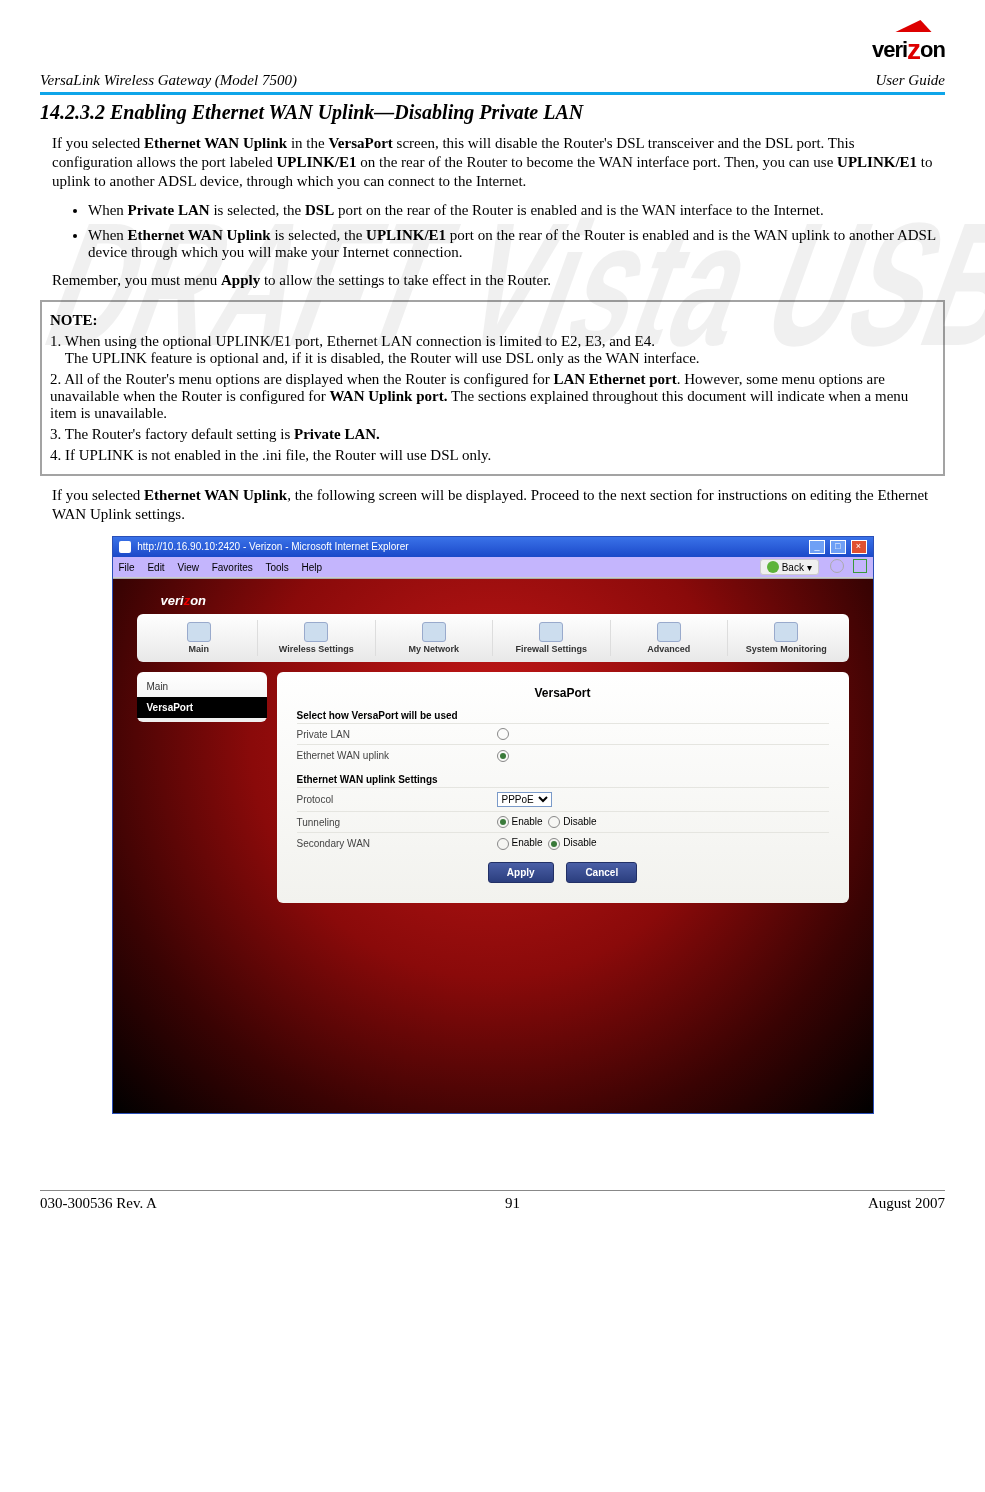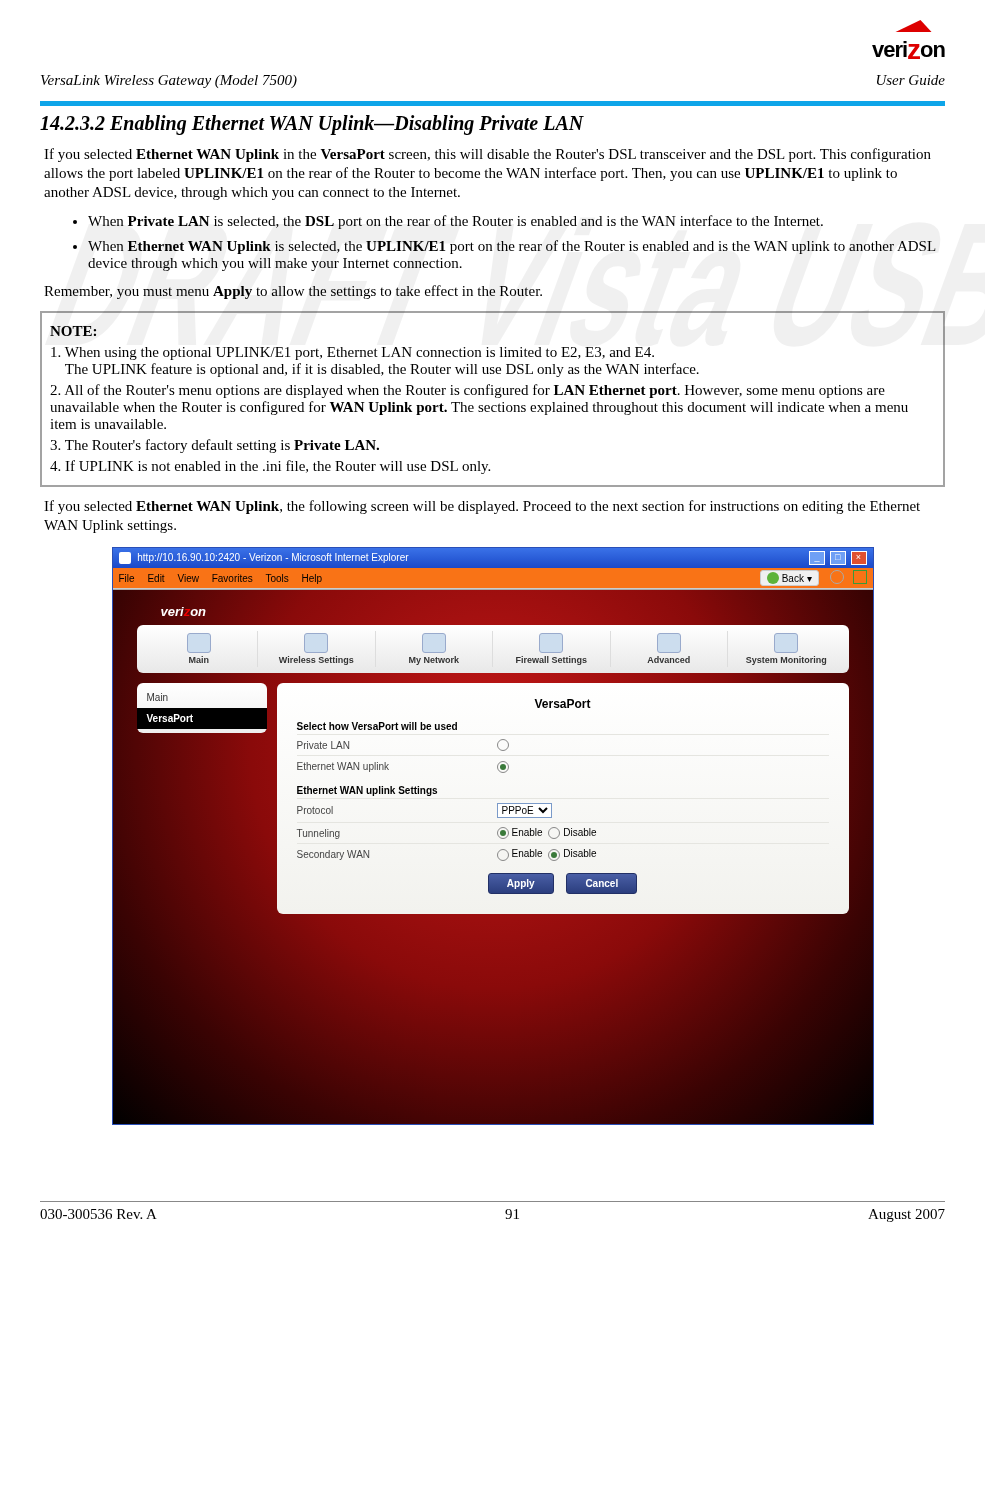--- a/index.html
+++ b/index.html
@@ -54,30 +54,30 @@
     border-right:18px solid transparent;
     border-bottom:12px solid #d00;
     margin-left:auto;
     margin-right:10px;
     transform:skewX(-30deg);
   }
   .header-row {
     display:flex;
     justify-content:space-between;
     font-style: italic;
-    border-bottom:5px solid #0ea5e9;
-    padding-bottom:12px;
+    border-bottom:3px solid #0ea5e9;
+    padding-bottom:3px;
   }
   .section-heading {
     font-style: italic;
     font-weight: bold;
     font-size: 20px;
     margin-top:6px;
   }
-  p { margin: 10px 4px; line-height:1.28; }
+  p { margin: 10px 12px; line-height:1.28; }
   ul.body-list { margin: 6px 0 6px 48px; padding:0; }
   ul.body-list li { margin: 8px 0; }
   .note-box {
     border:2px solid #a3a3a3;
     padding:6px 8px;
     margin: 10px 0;
   }
   .note-box div { margin:4px 0; }
   b { font-weight:bold; }
   
@@ -94,21 +94,21 @@
     padding:3px 6px;
     display:flex;
     justify-content:space-between;
     align-items:center;
   }
   .ss-title-btns span{
     display:inline-block;width:14px;height:12px;background:#6fa0f5;border:1px solid #fff;margin-left:2px;text-align:center;line-height:10px;font-size:9px;
   }
   .ss-title-btns .close{background:#e05030;}
   .ss-menu {
-    background:#f97316; padding:2px 6px; border-bottom:1px solid #ccc;
+    background:#c4b5fd; padding:2px 6px; border-bottom:1px solid #ccc;
     display:flex; justify-content:space-between; align-items:center;
   }
   .ss-menu-left span{margin-right:10px;}
   .ss-back{
     display:inline-flex;align-items:center;gap:3px;
     background:#f0f0f0;border:1px solid #ccc;border-radius:3px;padding:1px 6px;
   }
   .ss-back .g{width:12px;height:12px;border-radius:50%;background:#5db33a;display:inline-block;}
   .ss-content-outer{
     background:#fff;padding:0;border-top:1px solid #aaa;

